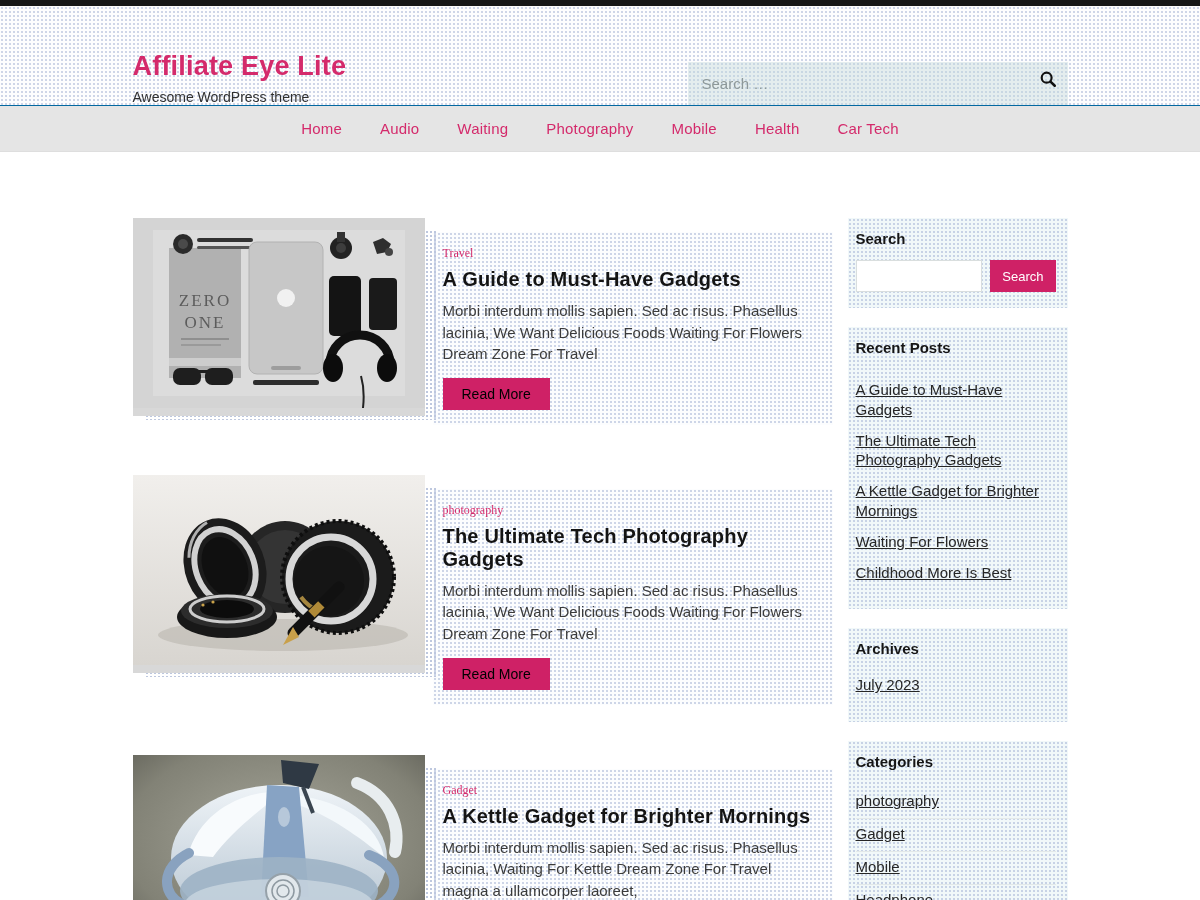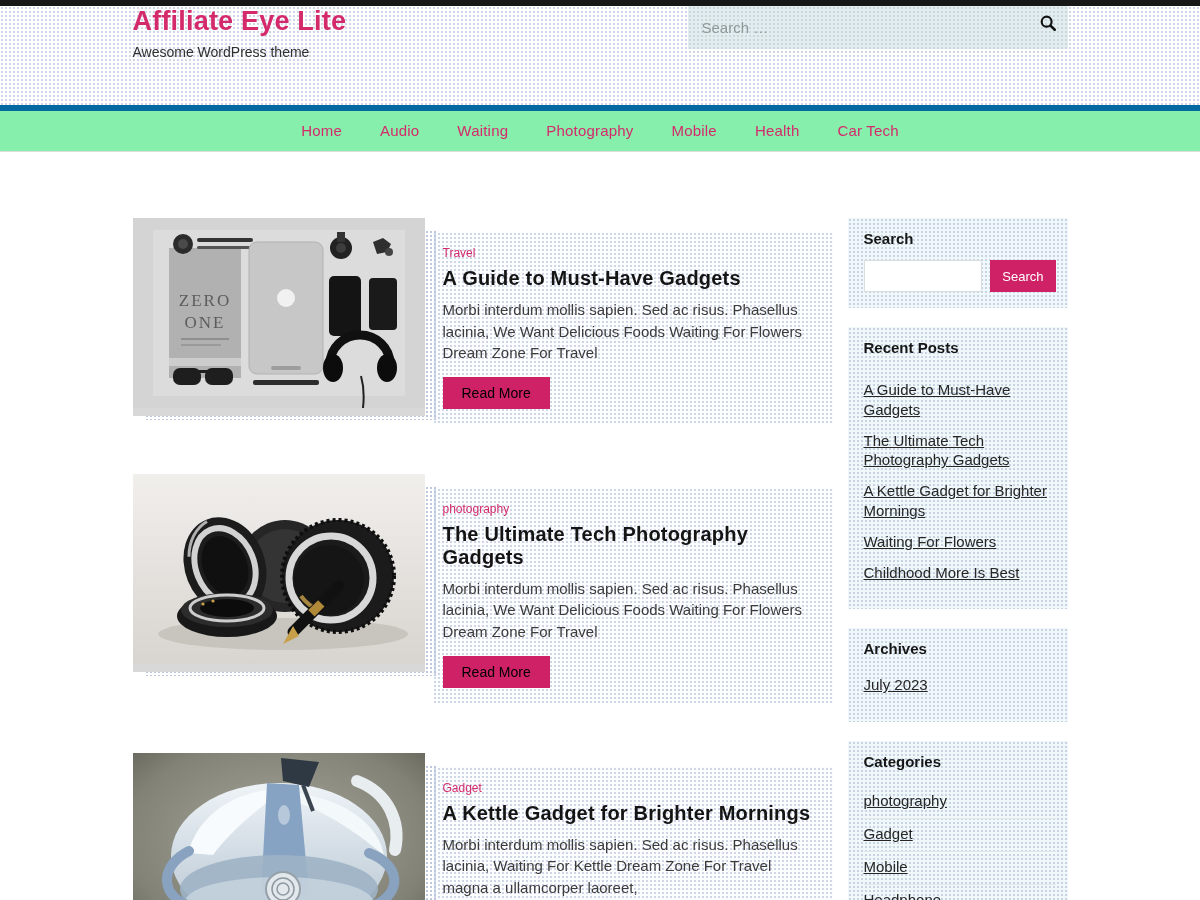--- a/index.html
+++ b/index.html
@@ -20,21 +20,21 @@
   
   .topbar { height: 6px; background: #171717; width: 100%; }
 
   
   .site-header {
     background-color: #fdfdfe;
     height: 99px;
   }
   .site-header .container {
     height: 100%;
-    display: flex; align-items: flex-start; justify-content: space-between; gap: 36px;
+    display: flex; align-items: flex-end; justify-content: space-between; gap: 36px;
   }
   .site-title {
     color: #d42a6b; font-size: 27px; font-weight: bold; letter-spacing: 0.2px;
     margin-bottom: 7px;
   }
   .site-tagline { color: #2f2f2f; font-size: 14px; }
   .header-search { position: relative; width: 380px; }
   .header-search input {
     width: 100%; height: 43px; border: none; outline: none;
     background-color: #e4edee;
@@ -45,22 +45,22 @@
   }
   .header-search input::placeholder { color: #8d9899; }
   .header-search .search-btn {
     position: absolute; right: 6px; top: 4px; width: 28px; height: 26px;
     background: transparent; border: none; cursor: pointer;
     display: flex; align-items: center; justify-content: center;
   }
 
   
   .main-nav {
-    background: #86efac;
-    border-top: 6px solid #0369a1;
+    background: #e5e5e5;
+    border-top: 1px solid #0369a1;
     border-bottom: 1px solid #dedede;
     height: 47px;
     display: flex; align-items: center; justify-content: center;
   }
   .main-nav ul { list-style: none; display: flex; gap: 38px; }
   .main-nav a {
     color: #d42a6b; text-decoration: none; font-size: 15px; letter-spacing: 0.2px;
   }
 
   
@@ -82,34 +82,35 @@
   }
   .post-body {
     flex: 1; margin-left: 8px; margin-top: 14px;
     background-color: #fcfdfe;
     padding: 11px 16px 15px 10px;
     align-self: flex-start; min-height: 167px; width: 400px;
   }
   .post-cat {
     display: inline-block; color: #d42a6b; font-size: 12px; text-decoration: none;
     margin-bottom: 7px;
+    font-family: Liberation Serif, serif;
   }
   .post-title { color: #141414; font-size: 20px; font-weight: bold; margin-bottom: 9px; letter-spacing: 0.2px; }
   .post-title a { color: #141414; text-decoration: none; }
   .post-excerpt { font-size: 15px; line-height: 1.44; color: #3b3b3b; margin-bottom: 13px; }
   .read-more {
     display: inline-block; background: #cf2166; color: #000000; border: none;
     font-size: 14px; padding: 8px 19px; cursor: pointer; text-decoration: none;
     font-family: "Liberation Sans", sans-serif;
   }
 
   
   .widget {
     background-color: #f1f8f9;
-    padding: 12px 12px 16px 16px; margin-bottom: 19px;
+    padding: 12px 12px 16px 8px; margin-bottom: 19px;
   }
   .widget-title { color: #161616; font-size: 15px; font-weight: bold; margin-bottom: 13px; }
   .sb-search-row { display: flex; gap: 8px; }
   .sb-search-row input {
     flex: 1; min-width: 0; height: 32px; border: 1px solid #d9dede; background: #ffffff;
     padding: 0 8px; font-size: 14px; outline: none;
   }
   .sb-search-row button {
     flex: none; background: #cf2166; color: #fff; border: none; height: 32px;
     padding: 0 12px; font-size: 13px; cursor: pointer; font-family: "Liberation Sans", sans-serif;

